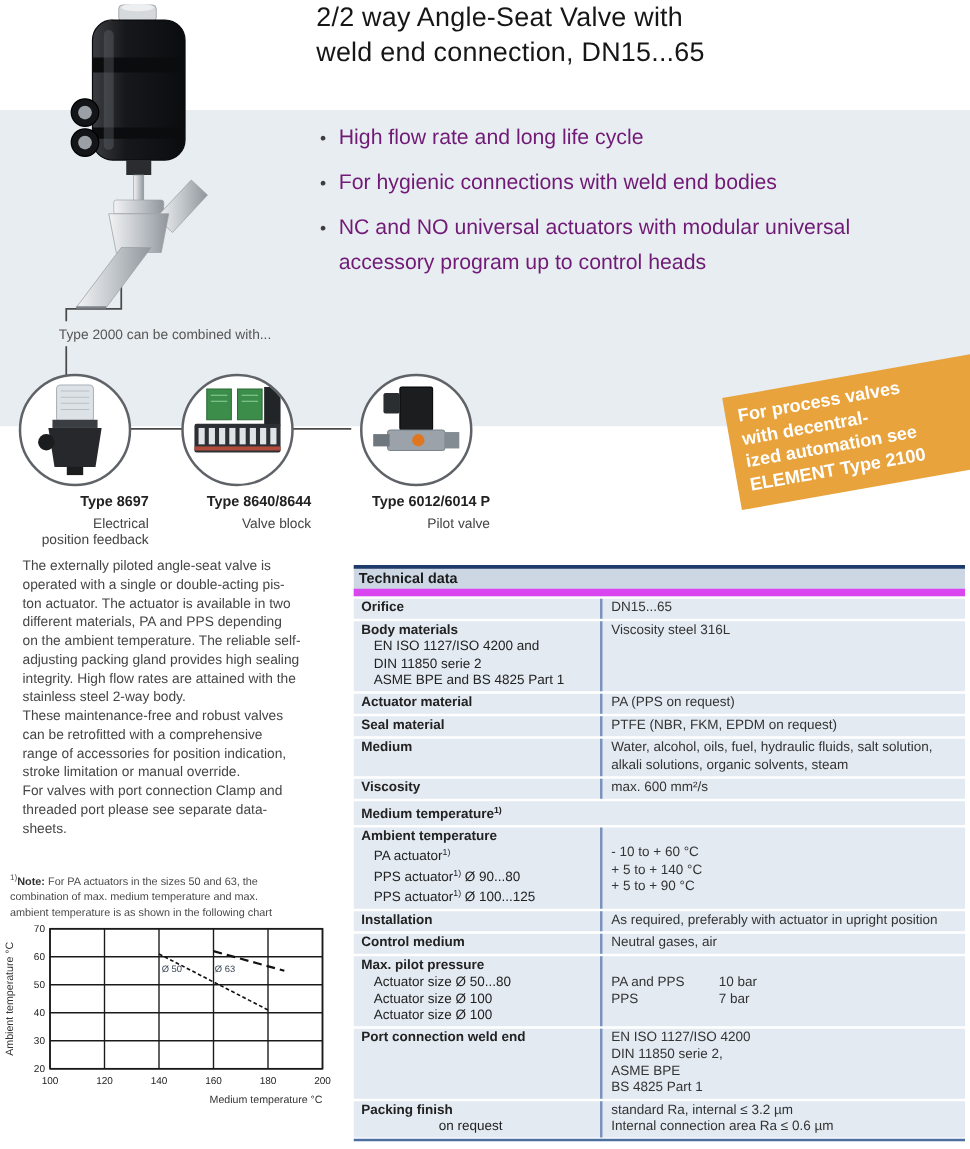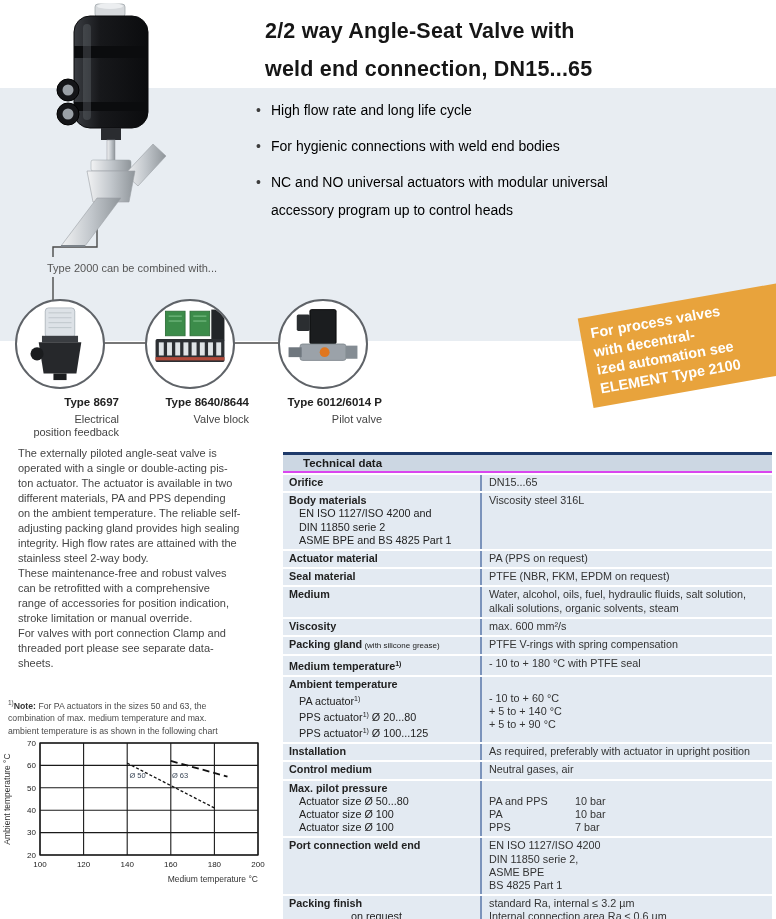--- a/index.html
+++ b/index.html
@@ -1,23 +1,23 @@
 <!DOCTYPE html>
 <html><head>
 <meta charset="utf-8">
 <style>
   html,body{margin:0;padding:0;background:#ffffff;}
   .page{position:relative;width:776px;height:919px;background:#ffffff;overflow:hidden;
         font-family:"Liberation Sans", sans-serif;color:#333;}
   .band{position:absolute;left:0;top:88px;width:776px;height:253px;background:#e8edf2;}
-  .title{position:absolute;left:253px;top:0px;margin:12px;width:500px;
-         font-size:21.5px;line-height:38px;font-weight:bold;color:#161616;
+  .title{position:absolute;left:253px;top:0px;margin:0;width:500px;
+         font-size:21.5px;line-height:28px;font-weight:normal;color:#161616;
          letter-spacing:0.2px;white-space:pre-line;}
   .bullets{position:absolute;left:255px;top:96px;width:440px;margin:0;padding:0 0 0 16px;list-style:none;}
-  .bullets li{font-size:14px;line-height:28px;color:#000000;margin:0 0 8px 0;position:relative;white-space:pre-line;}
+  .bullets li{font-size:17px;line-height:28px;color:#701a75;margin:0 0 8px 0;position:relative;white-space:pre-line;}
   .bullets li::before{content:"•";position:absolute;left:-15px;top:0;color:#3d3d3d;font-size:14px;}
   .valve-photo{position:absolute;left:35px;top:2px;width:160px;height:250px;}
   .connectors{position:absolute;left:0;top:205px;width:400px;height:150px;}
   .combo{position:absolute;width:118px;text-align:right;}
   .combo .ring{width:86px;height:86px;border:2px solid #5f6368;border-radius:50%;
                background:#ffffff;margin:0 auto;overflow:hidden;}
   .combo .ring svg{display:block;margin:2px auto 0;}
   .combo .tname{font-size:11.5px;font-weight:bold;color:#222;margin-top:7px;}
   .combo .tdesc{font-size:11px;color:#444;margin-top:5px;line-height:13px;white-space:pre-line;}
   .banner{position:absolute;left:584px;top:299px;width:200px;padding:8px 6px 9px 10px;
@@ -26,22 +26,22 @@
   .combine-intro{position:absolute;left:47px;top:262px;font-size:11px;color:#555;text-align:right;}
   .descr{position:absolute;left:18px;top:446px;width:258px;font-size:11px;line-height:15px;color:#454545;}
   .descr p{margin:0;white-space:pre-line;}
   .footnote{position:absolute;left:8px;top:697px;width:268px;font-size:8.7px;line-height:12.4px;color:#4a4a4a;}
   .footnote sup{font-size:6.5px;}
   .footnote b{color:#333;}
   .footnote .rest{white-space:pre-line;}
   .chartbox{position:absolute;left:2px;top:733px;width:278px;height:168px;}
   
   .tdata{position:absolute;left:283px;top:452px;width:489px;border-bottom:2px solid #4a6fa0;padding-bottom:1px;}
-  .thead{background:#ccd7e3;border-top:3px solid #1e3a6a;border-bottom:2px solid #d946ef;
-         font-weight:bold;font-size:11.5px;color:#1b1b1b;padding:2px 20px;}
+  .thead{background:#ccd7e3;border-top:3px solid #1e3a6a;border-bottom:6px solid #d946ef;
+         font-weight:bold;font-size:11.5px;color:#1b1b1b;padding:2px 4px;}
   .trow{display:flex;background:#e3eaf2;margin-top:2px;}
   .tcell{font-size:10.8px;line-height:13.2px;}
   .tcell-l{width:186px;padding:1px 4px 2px 6px;color:#222;}
   .tcell-r{flex:1;border-left:2px solid #7b93bb;margin-left:1px;padding:1px 4px 2px 7px;color:#333;}
   .lbold{font-weight:bold;}
   .ind1{padding-left:10px;}
   .ind2{padding-left:62px;}
   .tsup{font-size:7px;vertical-align:4px;}
   .tsmall{font-size:8px;font-weight:normal;}
   .kcol{display:inline-block;width:86px;}
@@ -144,21 +144,21 @@
           <rect x="62" y="48" width="6" height="16" fill="#dfe3e6"></rect>
         <rect x="72" y="48" width="6" height="16" fill="#dfe3e6"></rect>
           <rect x="82" y="48" width="6" height="16" fill="#dfe3e6"></rect>
         <rect x="8" y="66" width="84" height="4" fill="#b04a3a"></rect>
       </svg>
     </div>
     <div class="tname">Type 8640/8644</div>
     <div class="tdesc">Valve block</div>
   </div>
 
-  <div class="combo" style="left:264px;top:299px;">
+  <div class="combo" style="left:274px;top:299px;">
     <div class="ring">
       <svg viewBox="0 0 100 100" width="82" height="82">
         <rect x="34" y="8" width="32" height="42" rx="2" fill="#1b1d1f" stroke="#000"></rect>
         <rect x="18" y="14" width="16" height="20" rx="2" fill="#2b2e31"></rect>
         <rect x="22" y="50" width="56" height="20" rx="3" fill="#9ba2a9" stroke="#7c848b"></rect>
         <circle cx="52" cy="60" r="6" fill="#e0761f"></circle>
         <rect x="78" y="52" width="14" height="16" fill="#848c93"></rect>
         <rect x="8" y="54" width="16" height="12" fill="#6f777e"></rect>
       </svg>
     </div>
@@ -279,39 +279,28 @@
         <div class="trow">
           <div class="tcell tcell-l">
             <div class="lbold"><span>Viscosity</span></div>
           </div>
           <div class="tcell tcell-r">
             <div>max. 600 mm²/s</div>
           </div>
         </div>
         <div class="trow">
           <div class="tcell tcell-l">
-            <div class="lbold"><span>Packing gland</span><span class="tsmall"> (with silicone grease)</span></div>
-          </div>
-          <div class="tcell tcell-r">
-            <div>PTFE V-rings with spring compensation</div>
-          </div>
-        </div>
-        <div class="trow">
-          <div class="tcell tcell-l">
             <div class="lbold"><span>Medium temperature</span><sup class="tsup">1)</sup></div>
-          </div>
-          <div class="tcell tcell-r">
-            <div>- 10 to + 180 °C with PTFE seal</div>
           </div>
         </div>
         <div class="trow">
           <div class="tcell tcell-l">
             <div class="lbold"><span>Ambient temperature</span></div>
             <div class="ind1"><span>PA actuator</span><sup class="tsup">1)</sup></div>
-            <div class="ind1"><span>PPS actuator</span><sup class="tsup">1)</sup><span> Ø 20...80</span></div>
+            <div class="ind1"><span>PPS actuator</span><sup class="tsup">1)</sup><span> Ø 90...80</span></div>
             <div class="ind1"><span>PPS actuator</span><sup class="tsup">1)</sup><span> Ø 100...125</span></div>
           </div>
           <div class="tcell tcell-r">
             <div>&nbsp;</div>
             <div>- 10 to + 60 °C</div>
             <div>+ 5 to + 140 °C</div>
             <div>+ 5 to + 90 °C</div>
           </div>
         </div>
         <div class="trow">
@@ -333,21 +322,20 @@
         <div class="trow">
           <div class="tcell tcell-l">
             <div class="lbold"><span>Max. pilot pressure</span></div>
             <div class="ind1"><span>Actuator size Ø 50...80</span></div>
             <div class="ind1"><span>Actuator size Ø 100</span></div>
             <div class="ind1"><span>Actuator size Ø 100</span></div>
           </div>
           <div class="tcell tcell-r">
             <div>&nbsp;</div>
             <div><span class="kcol">PA and PPS</span><span>10 bar</span></div>
-            <div><span class="kcol">PA</span><span>10 bar</span></div>
             <div><span class="kcol">PPS</span><span>7 bar</span></div>
           </div>
         </div>
         <div class="trow">
           <div class="tcell tcell-l">
             <div class="lbold"><span>Port connection weld end</span></div>
           </div>
           <div class="tcell tcell-r">
             <div>EN ISO 1127/ISO 4200</div>
             <div>DIN 11850 serie 2,</div>

